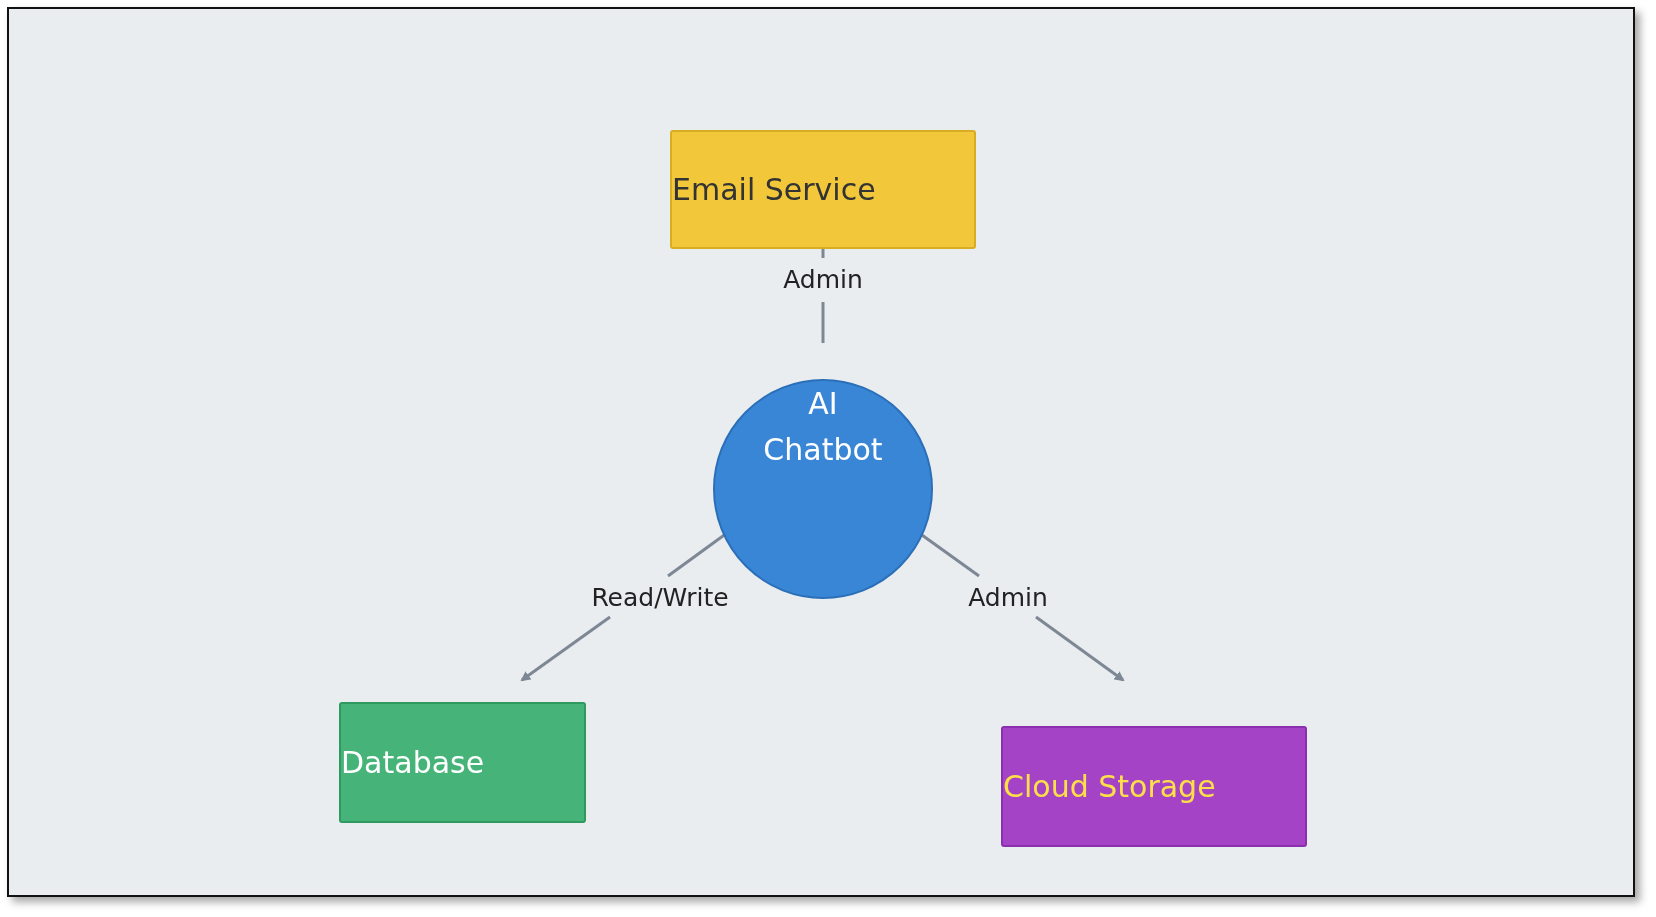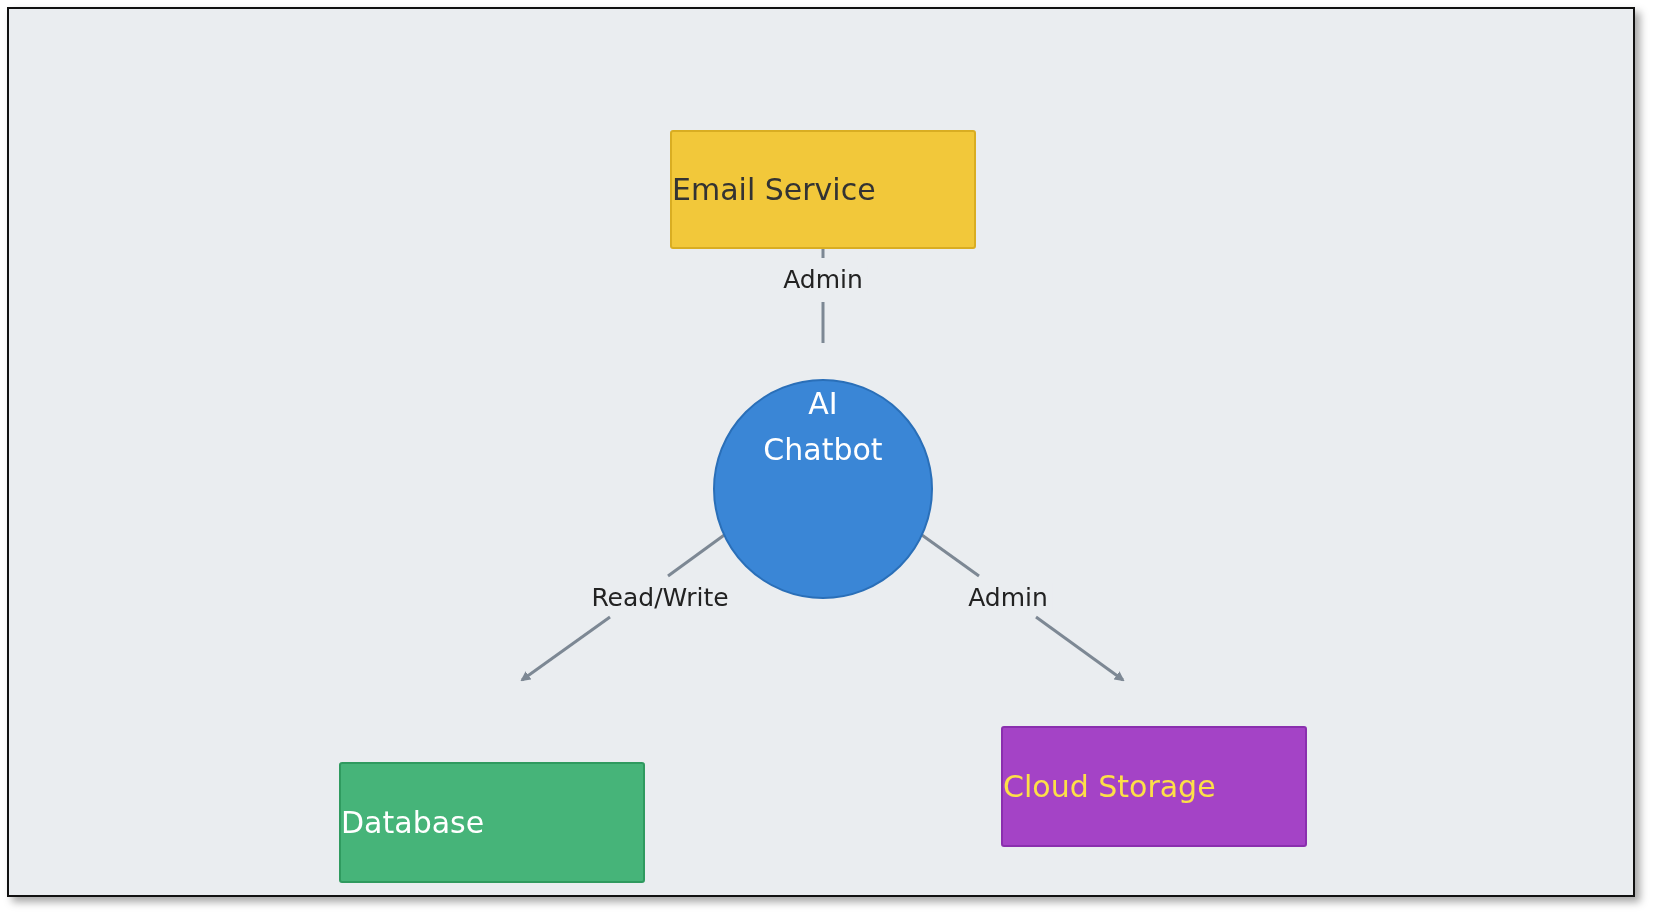--- a/index.html
+++ b/index.html
@@ -7,21 +7,21 @@
          font-family: "DejaVu Sans", sans-serif; }
   .frame { position: absolute; left: 7px; top: 7px; width: 1628px; height: 890px;
            background: #eaedf0; border: 2px solid #111; box-sizing: border-box;
            box-shadow: 5px 5px 8px rgba(0,0,0,0.35); }
   svg.edges { position: absolute; left: 0; top: 0; width: 1656px; height: 917px; }
   .node { position: absolute; display: flex; align-items: center; justify-content: flex-start;
           text-align: center; box-sizing: border-box; font-size: 30px; margin-top: 36px; }
   .rect { border-radius: 3px; }
   .email { left: 670px; top: 94px; width: 306px; height: 119px; background: #f2c83a;
            border: 2px solid #d9ad22; color: #333; }
-  .db { left: 339px; top: 726px; width: 306px; height: 121px; background: #46b479;
+  .db { left: 339px; top: 666px; width: 247px; height: 121px; background: #46b479;
         border: 2px solid #2f9a5f; color: #fff; }
   .cloud { left: 1001px; top: 690px; width: 306px; height: 121px; background: #a443c6;
            border: 2px solid #8a2fae; color: #fde047; }
   .bot { left: 713px; top: 343px; width: 220px; height: 220px; border-radius: 50%;
          background: #3a86d6; border: 2px solid #2a6fb8; color: #ffffff; flex-direction: column;
          line-height: 46px; font-size: 30px; }
   .elabel { position: absolute; font-size: 25px; color: #222; background: #eaedf0;
             padding: 0 4px; transform: translate(-50%, -50%); white-space: nowrap; }
 </style>
 </head>

